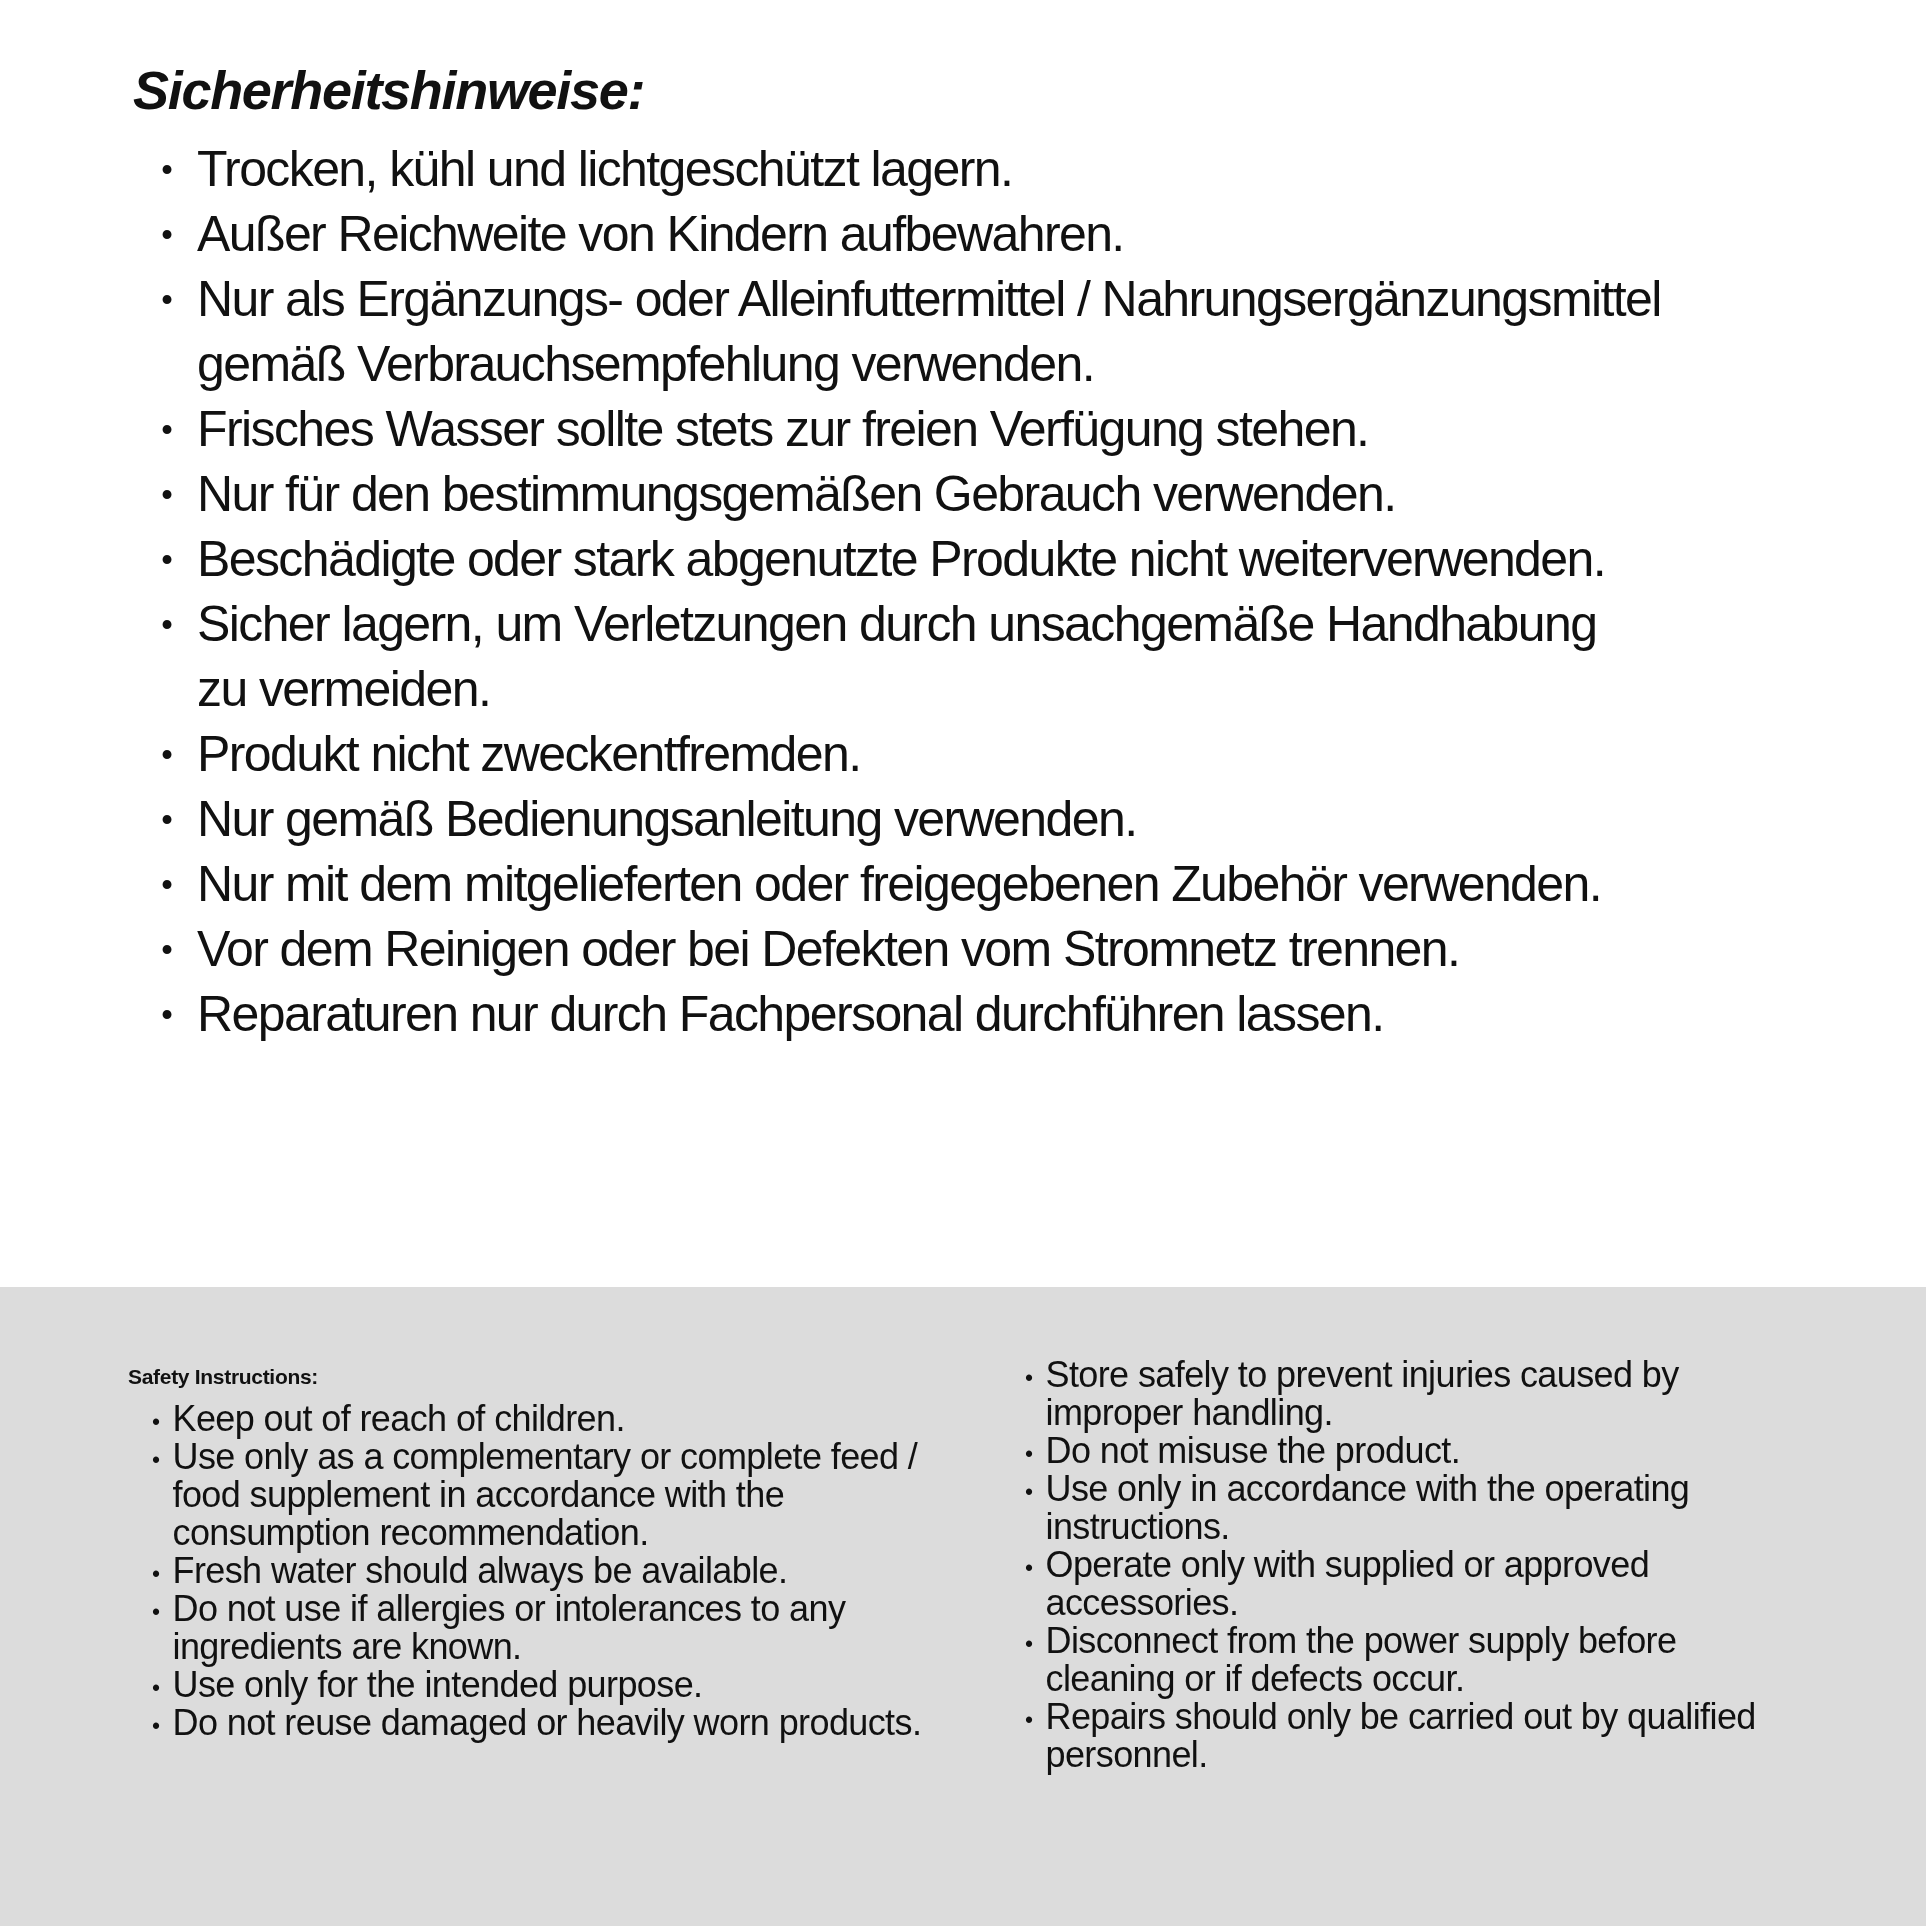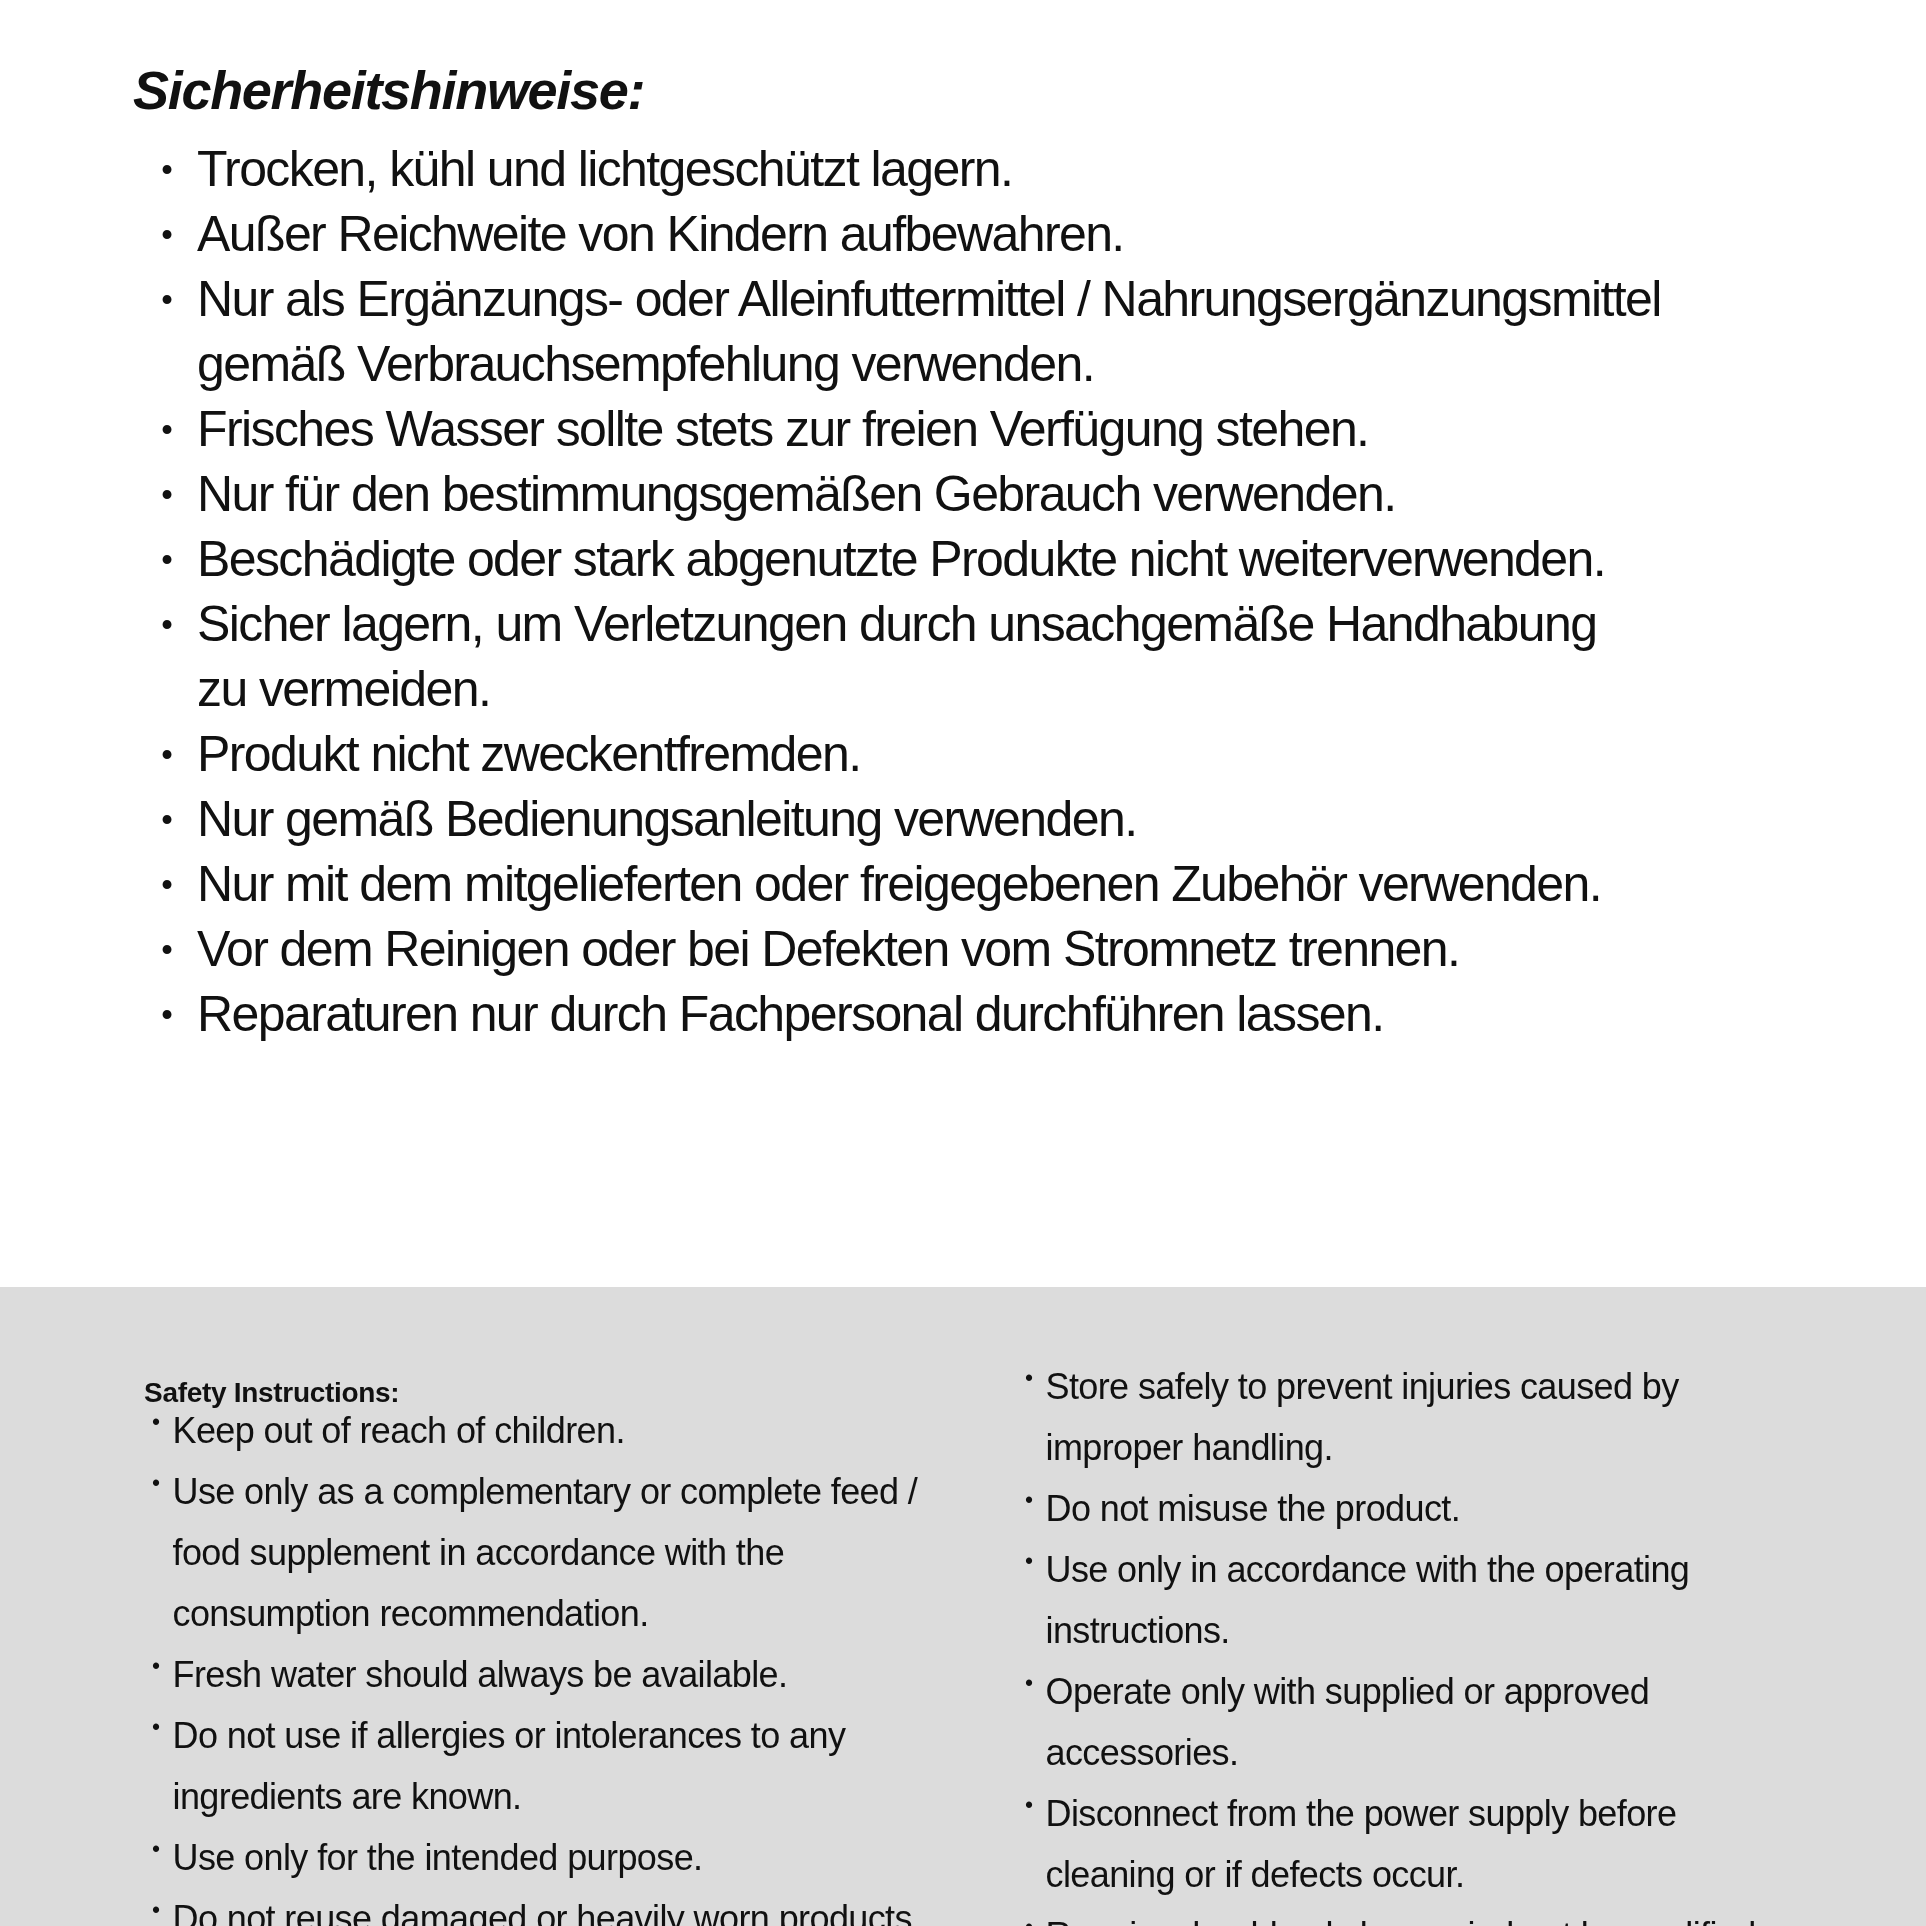--- a/index.html
+++ b/index.html
@@ -36,33 +36,33 @@
   }
 
   
   .en-band {
     position: absolute; left: 0; top: 1287px;
     width: 1926px; height: 639px;
     background: #dcdcdc;
   }
   .en-title {
     position: absolute; left: 128px; top: 1357px;
-    margin: 16px;
-    font-size: 28px; font-weight: bold; letter-spacing: -0.3px;
+    margin: 0;
+    font-size: 21px; font-weight: bold; letter-spacing: -0.3px;
     line-height: 40px; white-space: nowrap; text-align: center;
   }
   .en-list {
     position: absolute;
     margin: 0; padding: 0; list-style: none;
     width: 860px;
   }
   .en-list li {
     position: relative;
     margin: 0; padding: 0 0 0 20.5px;
-    font-size: 36px; line-height: 61px; letter-spacing: -0.6px;
+    font-size: 36px; line-height: 38px; letter-spacing: -0.6px;
     white-space: pre-line;
   }
   .en-list li::before {
     content: "\2022";
     position: absolute; left: 0; top: 0;
     font-size: 23px; line-height: 45px; letter-spacing: 0;
   }
   .en-list-left  { left: 152px;  top: 1400px; }
   .en-list-right { left: 1025px; top: 1356px; }
 </style>

